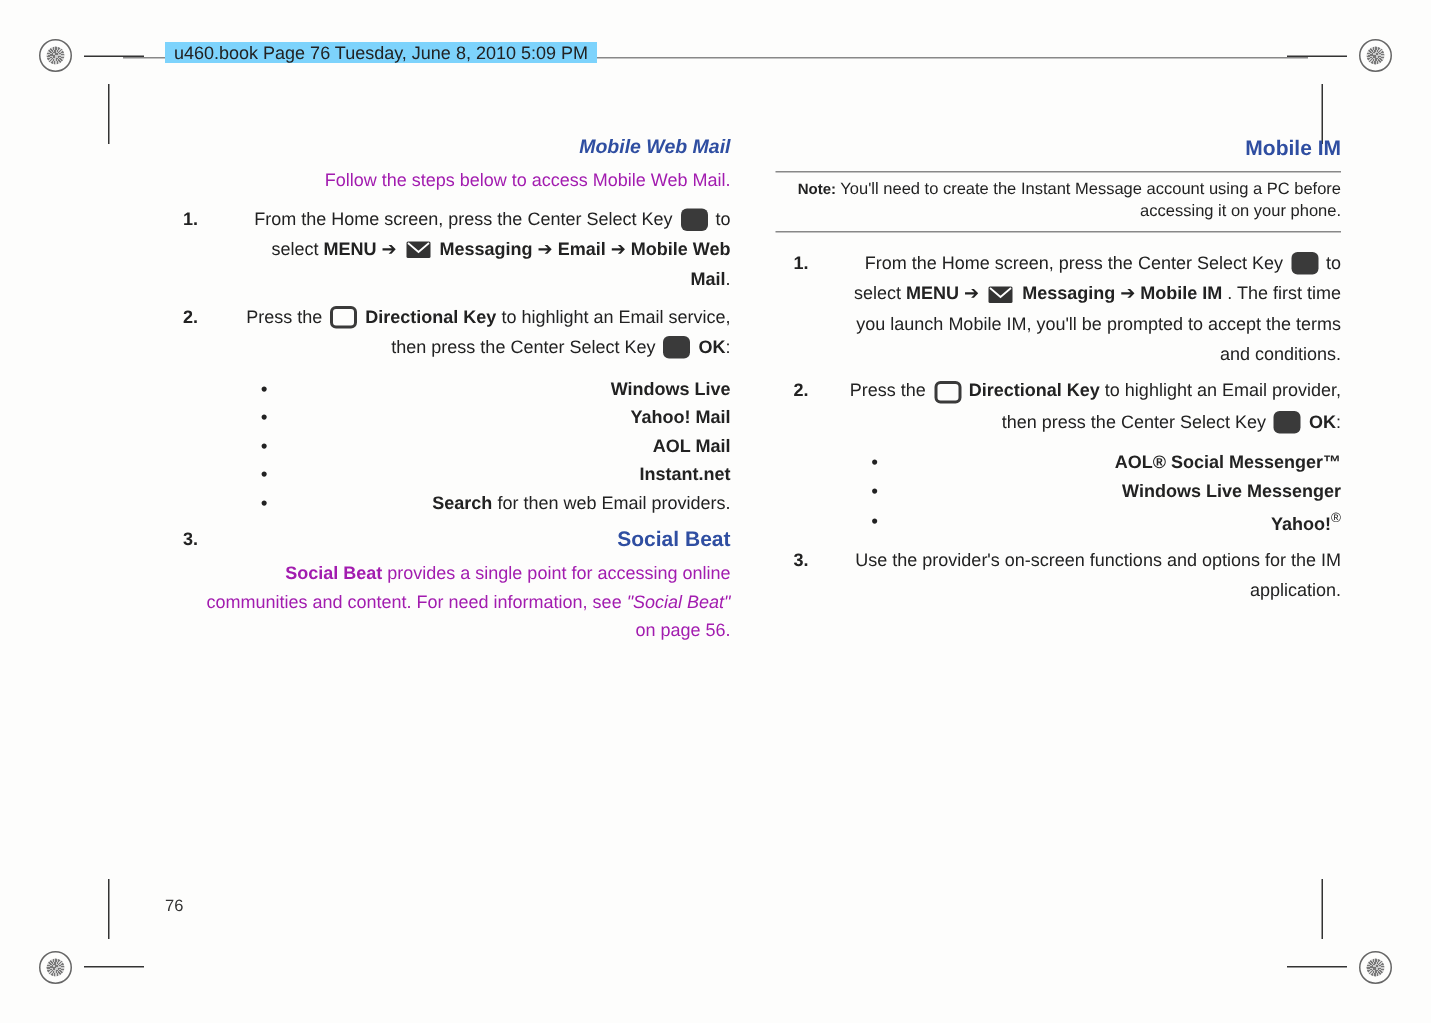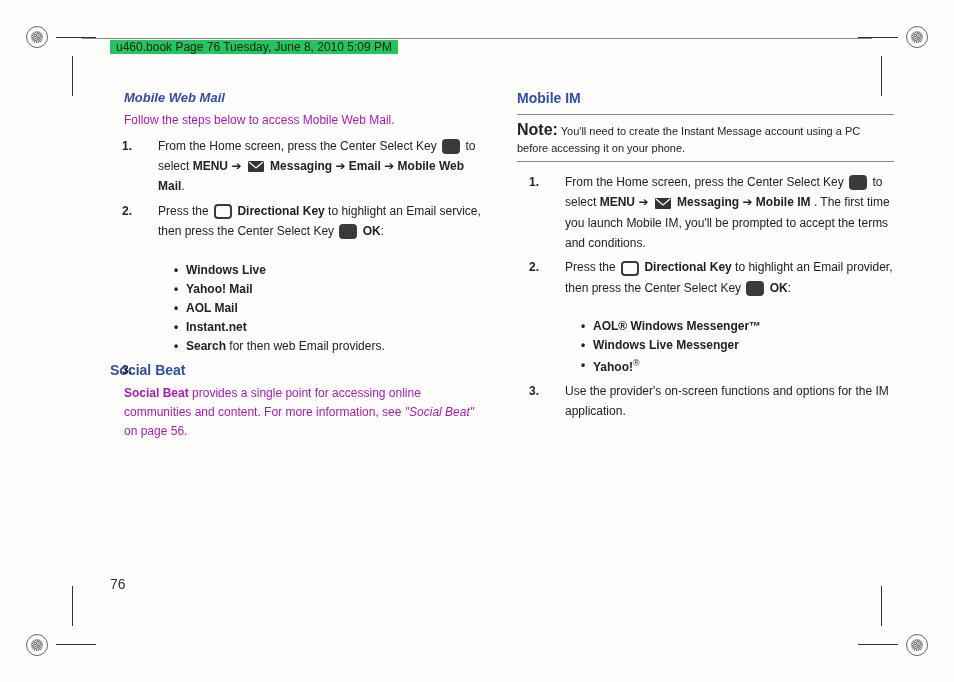--- a/index.html
+++ b/index.html
@@ -42,35 +42,36 @@
   .header-line {
     position: absolute;
     top: 38px;
     left: 82px;
     right: 82px;
     height: 1px;
     background: #888;
   }
   .header-text {
     position: absolute;
-    top: 40px;
+    top: 28px;
     left: 110px;
-    background: #22c55e;
+    background: #7dd3fc;
     padding: 0 6px;
     font-size: 12px;
     color: #222;
   }
   .page-area {
     position: absolute;
     top: 90px;
     left: 110px;
     right: 60px;
     bottom: 70px;
     display: flex;
     gap: 30px;
+    text-align: right;
   }
   .col { flex: 1; }
   .h-section {
     font-weight: bold;
     font-style: italic;
     color: #2f4ea1;
     font-size: 13px;
     margin-bottom: 6px;
   }
   .h-main {
@@ -98,21 +99,21 @@
     margin-bottom: 4px;
   }
   ol.steps > li .num {
     position: absolute;
     left: -16px;
     font-weight: bold;
   }
   ul.bullets {
     list-style: none;
     margin-left: 16px;
-    margin-top: 19px;
+    margin-top: 8px;
   }
   ul.bullets li {
     position: relative;
     padding-left: 12px;
     line-height: 1.6;
   }
   ul.bullets li::before {
     content: "•";
     position: absolute;
     left: 0;
@@ -139,26 +140,26 @@
   }
   .msg-icon svg { width: 18px; height: 15px; }
   .note-block {
     border-top: 1px solid #888;
     border-bottom: 1px solid #888;
     padding: 4px 0;
     margin: 8px 0 10px 0;
     font-size: 11px;
     line-height: 1.4;
   }
-  .note-block b { font-size: 16px; }
+  .note-block b { font-size: 10px; }
   .pageno {
     position: absolute;
     left: 110px;
-    bottom: 90px;
-    font-size: 14px;
+    bottom: 72px;
+    font-size: 11px;
     color: #333;
   }
   .italic { font-style: italic; }
   .sup { vertical-align: super; font-size: 9px; }
 </style>
 </head>
 <body>
 
 <div class="corner-decor corner-tl"></div>
 <div class="corner-decor corner-tr"></div>
@@ -219,21 +220,21 @@
           <li><b>Search</b><span> for then web Email providers.</span></li>
         </ul>
       </li>
       <li>
         <span class="num">3.</span>
       </li>
     </ol>
 
     <div class="h-main" style="margin-top:6px">Social Beat</div>
     <div class="body-text indent">
-      <b>Social Beat</b><span> provides a single point for accessing online communities and content. For more information, see </span><span class="italic">"Social Beat"</span><span> on page 56.</span>
+      <b>Social Beat</b><span> provides a single point for accessing online communities and content. For need information, see </span><span class="italic">"Social Beat"</span><span> on page 56.</span>
     </div>
   </div>
 
   <div class="col">
     <div class="h-main">Mobile IM</div>
 
     <div class="note-block">
       <b>Note:</b><span> You'll need to create the Instant Message account using a PC before accessing it on your phone.</span>
     </div>
 
@@ -258,21 +259,21 @@
       </li>
       <li>
         <span class="num">2.</span>
         <span>Press the </span>
         <span class="key-icon key-outline"></span>
         <b>Directional Key</b>
         <span> to highlight an Email provider, then press the Center Select Key </span>
         <span class="key-icon key-solid"></span>
         <b>OK</b><span>:</span>
         <ul class="bullets">
-          <li><b>AOL® Windows Messenger™</b></li>
+          <li><b>AOL® Social Messenger™</b></li>
           <li><b>Windows Live Messenger</b></li>
           <li><b>Yahoo!</b><span class="sup">®</span></li>
         </ul>
       </li>
       <li>
         <span class="num">3.</span>
         <span>Use the provider's on-screen functions and options for the IM application.</span>
       </li>
     </ol>
   </div>

